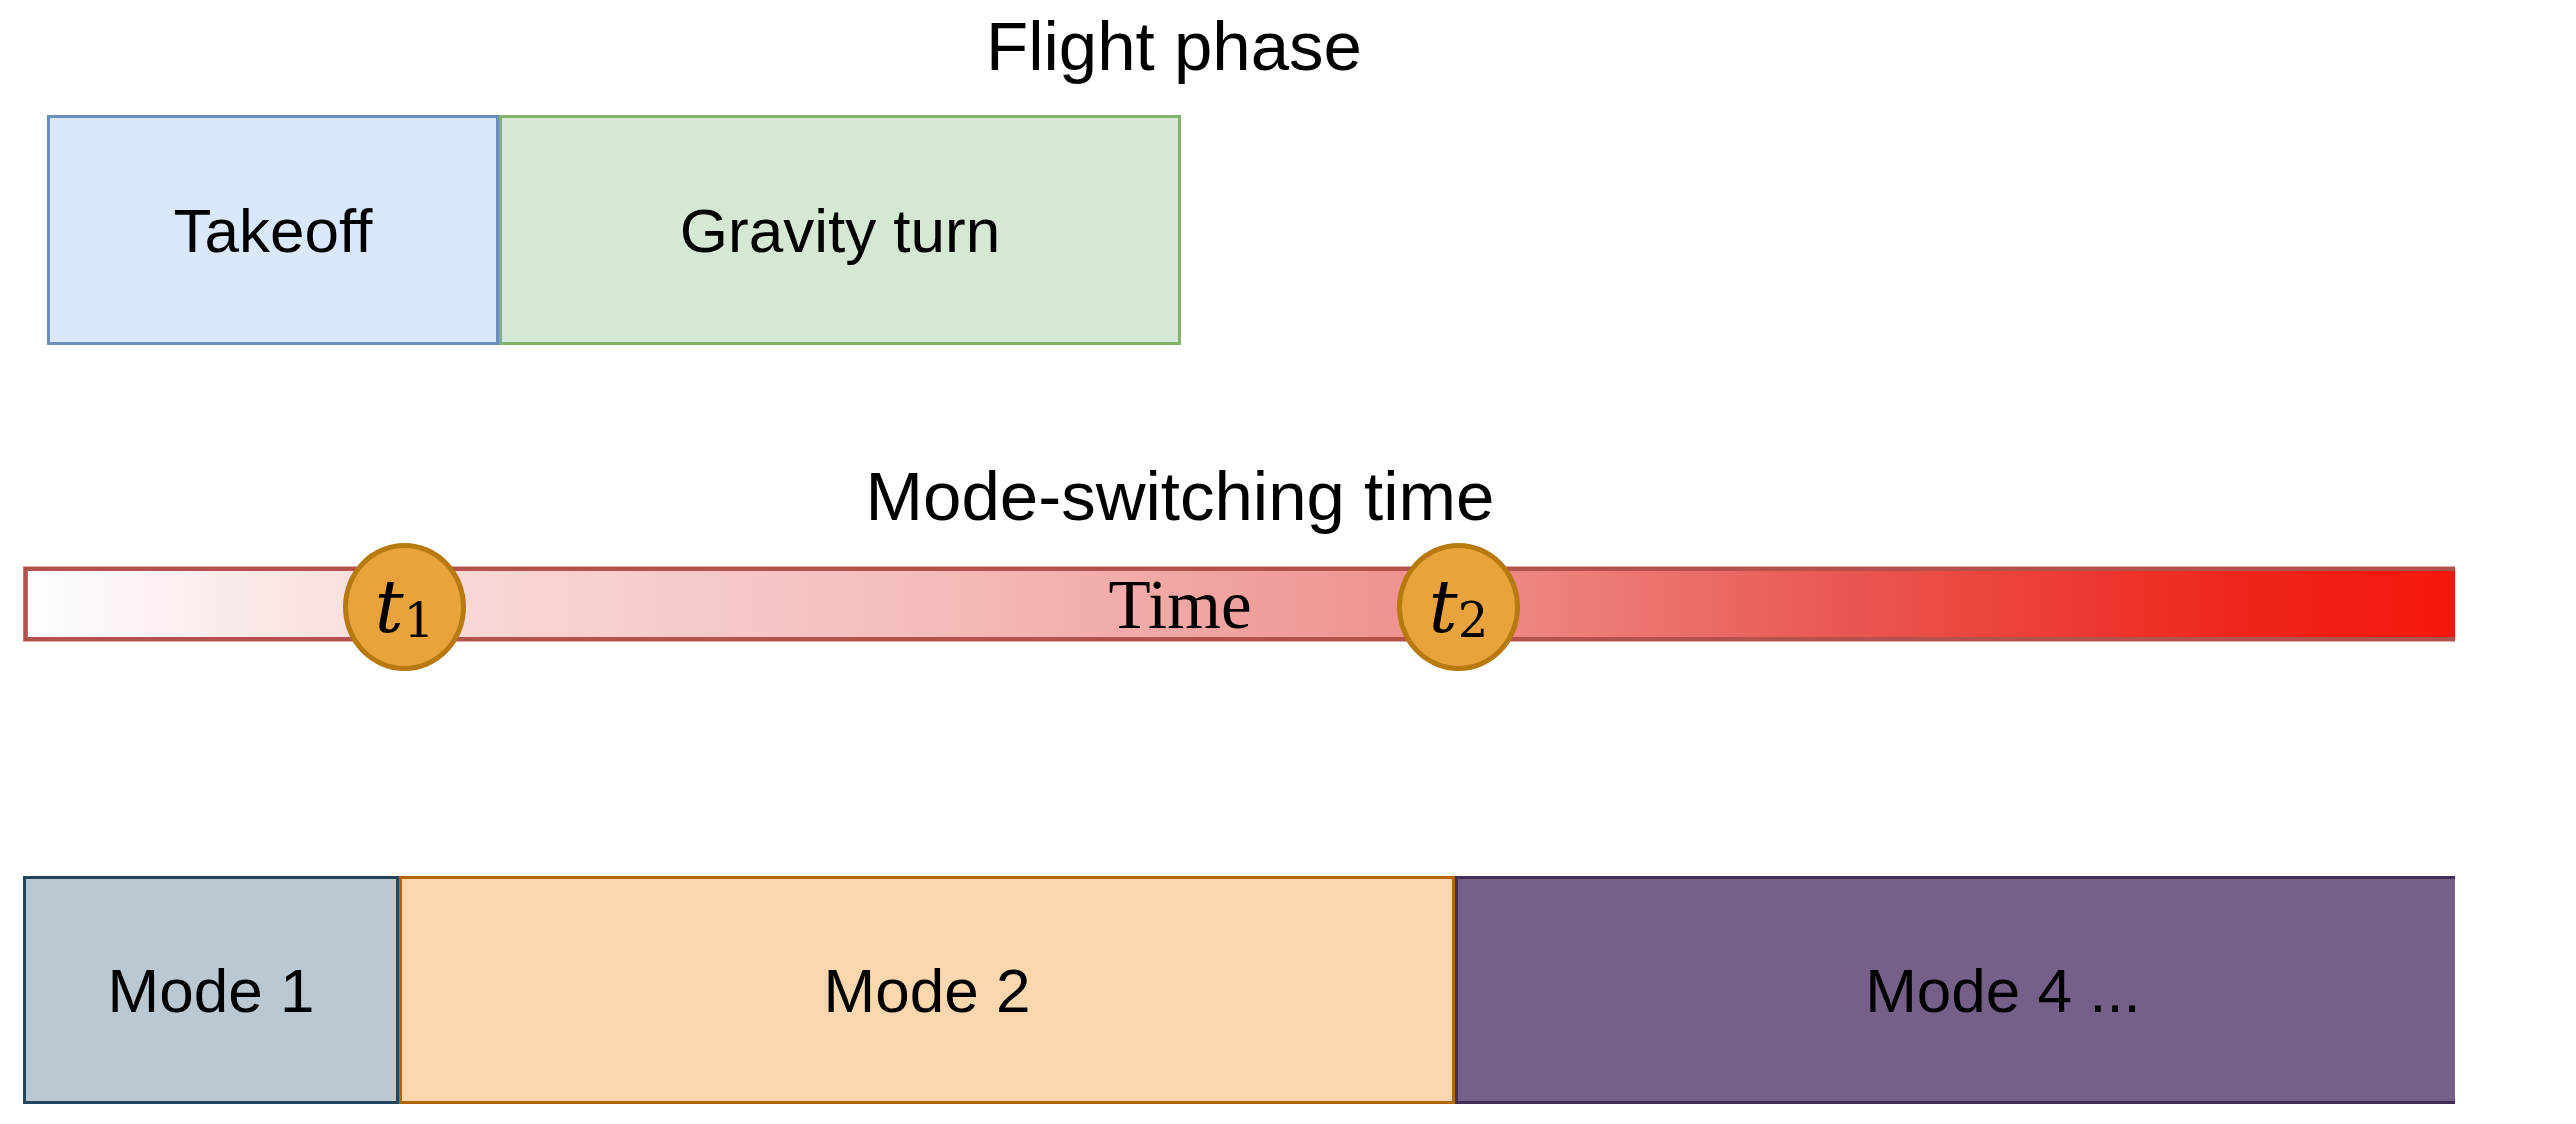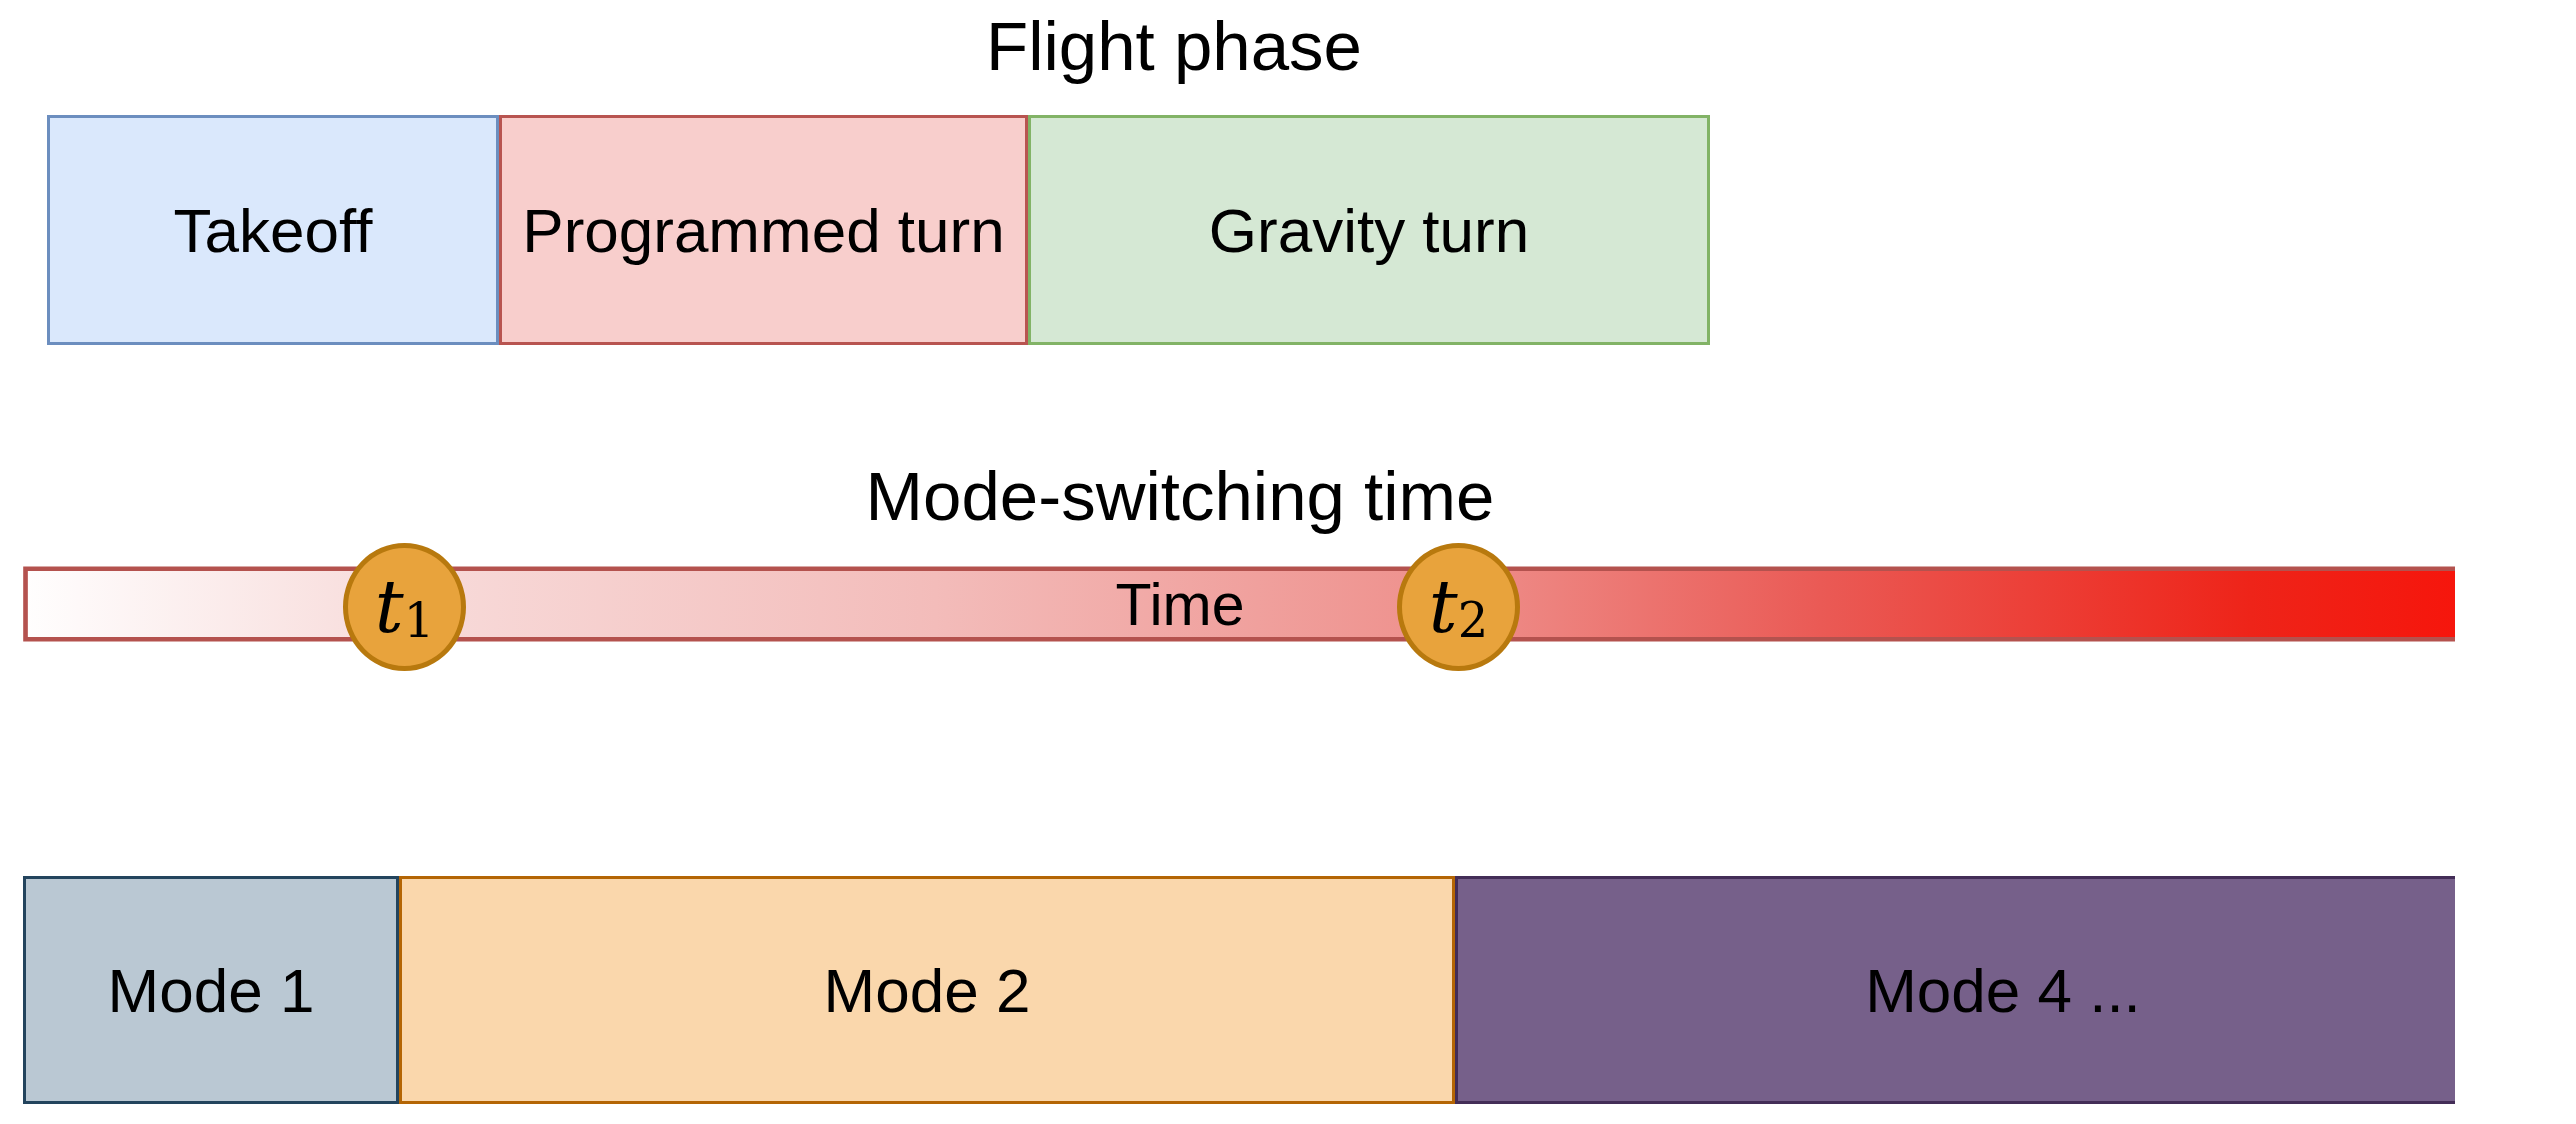--- a/index.html
+++ b/index.html
@@ -34,22 +34,23 @@
     white-space:nowrap;
     font-size:62px;
   }
   #flightRow{top:115px;height:230px;margin-left:24px;}
   #modeRow{top:876px;height:228px;}
   #arrowSvg{position:absolute;left:0;top:502px;}
   .time-label{
     position:absolute;
     left:1180px;top:605px;
     transform:translate(-50%,-50%);
-    font-size:59px;
+    font-size:69px;
     white-space:nowrap;
+    font-family:Liberation Serif, serif;
   }
   .marker{
     position:absolute;
     box-sizing:border-box;
     width:123px;height:128px;
     border-radius:50%;
     display:flex;
     align-items:center;
     justify-content:center;
     font-family:"DejaVu Serif", serif;
@@ -68,23 +69,20 @@
 </head>
 <body>
 
 <div class="canvas">
 
   <div class="title" style="left:1174px;top:9.3px;">Flight phase</div>
 
   <div class="row" id="flightRow">
       <div class="box" style="width: 452px; background: rgb(218, 232, 252); border-color: rgb(108, 142, 191);">
         <span>Takeoff</span>
-      </div>
-      <div class="box" style="width: 529px; background: rgb(248, 206, 204); border-color: rgb(184, 84, 80);">
-        <span>Programmed turn</span>
       </div>
       <div class="box" style="width: 682px; background: rgb(213, 232, 212); border-color: rgb(130, 179, 102);">
         <span>Gravity turn</span>
       </div>
     </div>
 
   <div class="title" style="left:1180px;top:459px;">Mode-switching time</div>
 
   <svg id="arrowSvg" width="2576" height="204" viewBox="0 540 2773 220">
     <defs>

